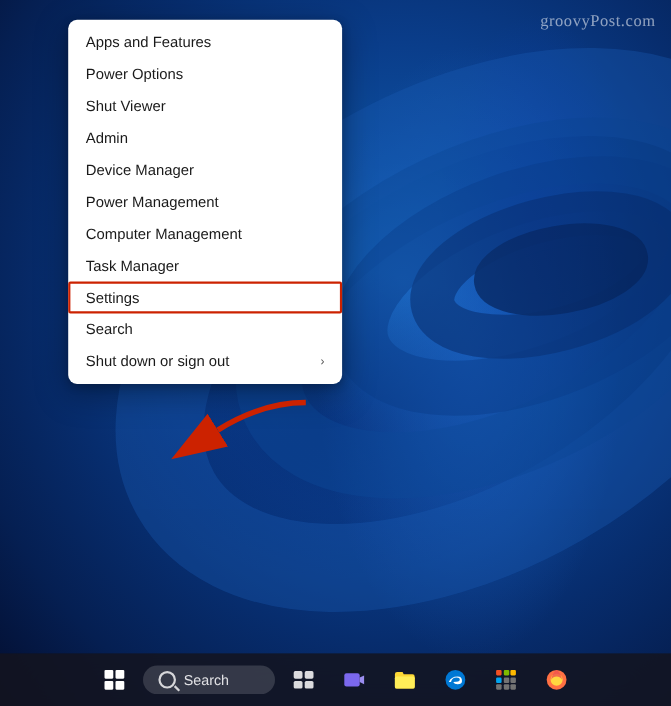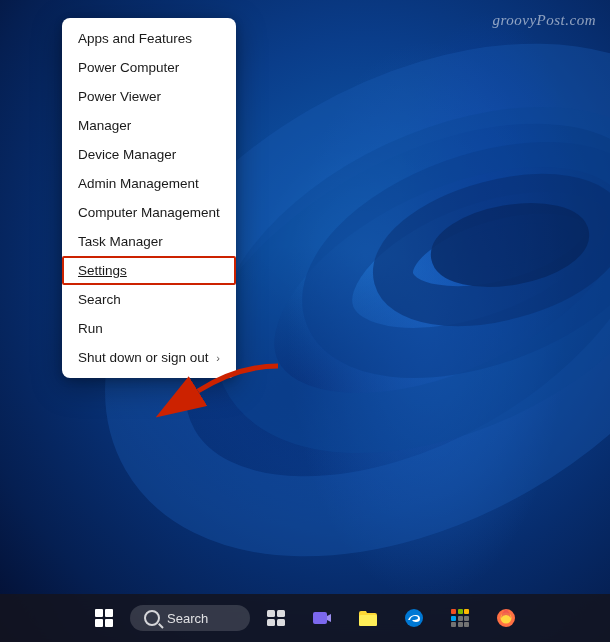--- a/index.html
+++ b/index.html
@@ -31,33 +31,32 @@
         radial-gradient(ellipse 150px 300px at 80% 30%, rgba(10,60,160,0.8) 0%, transparent 60%),
         radial-gradient(ellipse 300px 200px at 50% 60%, rgba(5,30,100,0.5) 0%, transparent 70%);
     }
 
     
     .watermark {
       position: absolute;
       top: 12px;
       right: 14px;
       font-size: 15px;
-      font-style: italic;
       color: rgba(255,255,255,0.55);
       z-index: 10;
       font-family: Georgia, serif;
       letter-spacing: 0.5px;
     }
 
     
     .context-menu {
       position: absolute;
       top: 18px;
       left: 62px;
-      width: 174px;
+      width: 249px;
       background: #ffffff;
       border-radius: 8px;
       box-shadow: 0 8px 30px rgba(0,0,0,0.35), 0 2px 8px rgba(0,0,0,0.2);
       z-index: 20;
       padding: 6px 0;
     }
 
     .menu-item {
       display: flex;
       align-items: center;
@@ -68,21 +67,20 @@
       cursor: pointer;
       white-space: nowrap;
       user-select: none;
       position: relative;
     }
 
     .menu-item.settings-item {
       outline: 2px solid #cc2200;
       outline-offset: -2px;
       border-radius: 2px;
-      text-decoration: underline;
     }
 
     .menu-item .chevron {
       font-size: 11px;
       color: #555;
     }
 
     
     .red-arrow {
       position: absolute;
@@ -190,48 +188,45 @@
   </svg>
 </div>
 
 <div class="watermark">groovyPost.com</div>
 
 <div class="context-menu" id="context-menu-el">
     <div class="menu-item">
       <span>Apps and Features</span>
     </div>
     <div class="menu-item">
-      <span>Power Computer</span>
-    </div>
-    <div class="menu-item">
-      <span>Power Viewer</span>
-    </div>
-    <div class="menu-item">
-      <span>Manager</span>
+      <span>Power Options</span>
+    </div>
+    <div class="menu-item">
+      <span>Shut Viewer</span>
+    </div>
+    <div class="menu-item">
+      <span>Admin</span>
     </div>
     <div class="menu-item">
       <span>Device Manager</span>
     </div>
     <div class="menu-item">
-      <span>Admin Management</span>
+      <span>Power Management</span>
     </div>
     <div class="menu-item">
       <span>Computer Management</span>
     </div>
     <div class="menu-item">
       <span>Task Manager</span>
     </div>
     <div class="menu-item settings-item">
       <span>Settings</span>
     </div>
     <div class="menu-item">
       <span>Search</span>
-    </div>
-    <div class="menu-item">
-      <span>Run</span>
     </div>
     <div class="menu-item">
       <span>Shut down or sign out</span>
       <span class="chevron">›</span>
     </div>
   </div>
 
 <svg class="red-arrow" viewBox="0 0 140 70" width="140" height="70" style="position:absolute;top:356px;left:148px;z-index:30;pointer-events:none;">
   <defs>
     <marker id="arrowhead" markerWidth="10" markerHeight="7" refX="0" refY="3.5" orient="auto">

